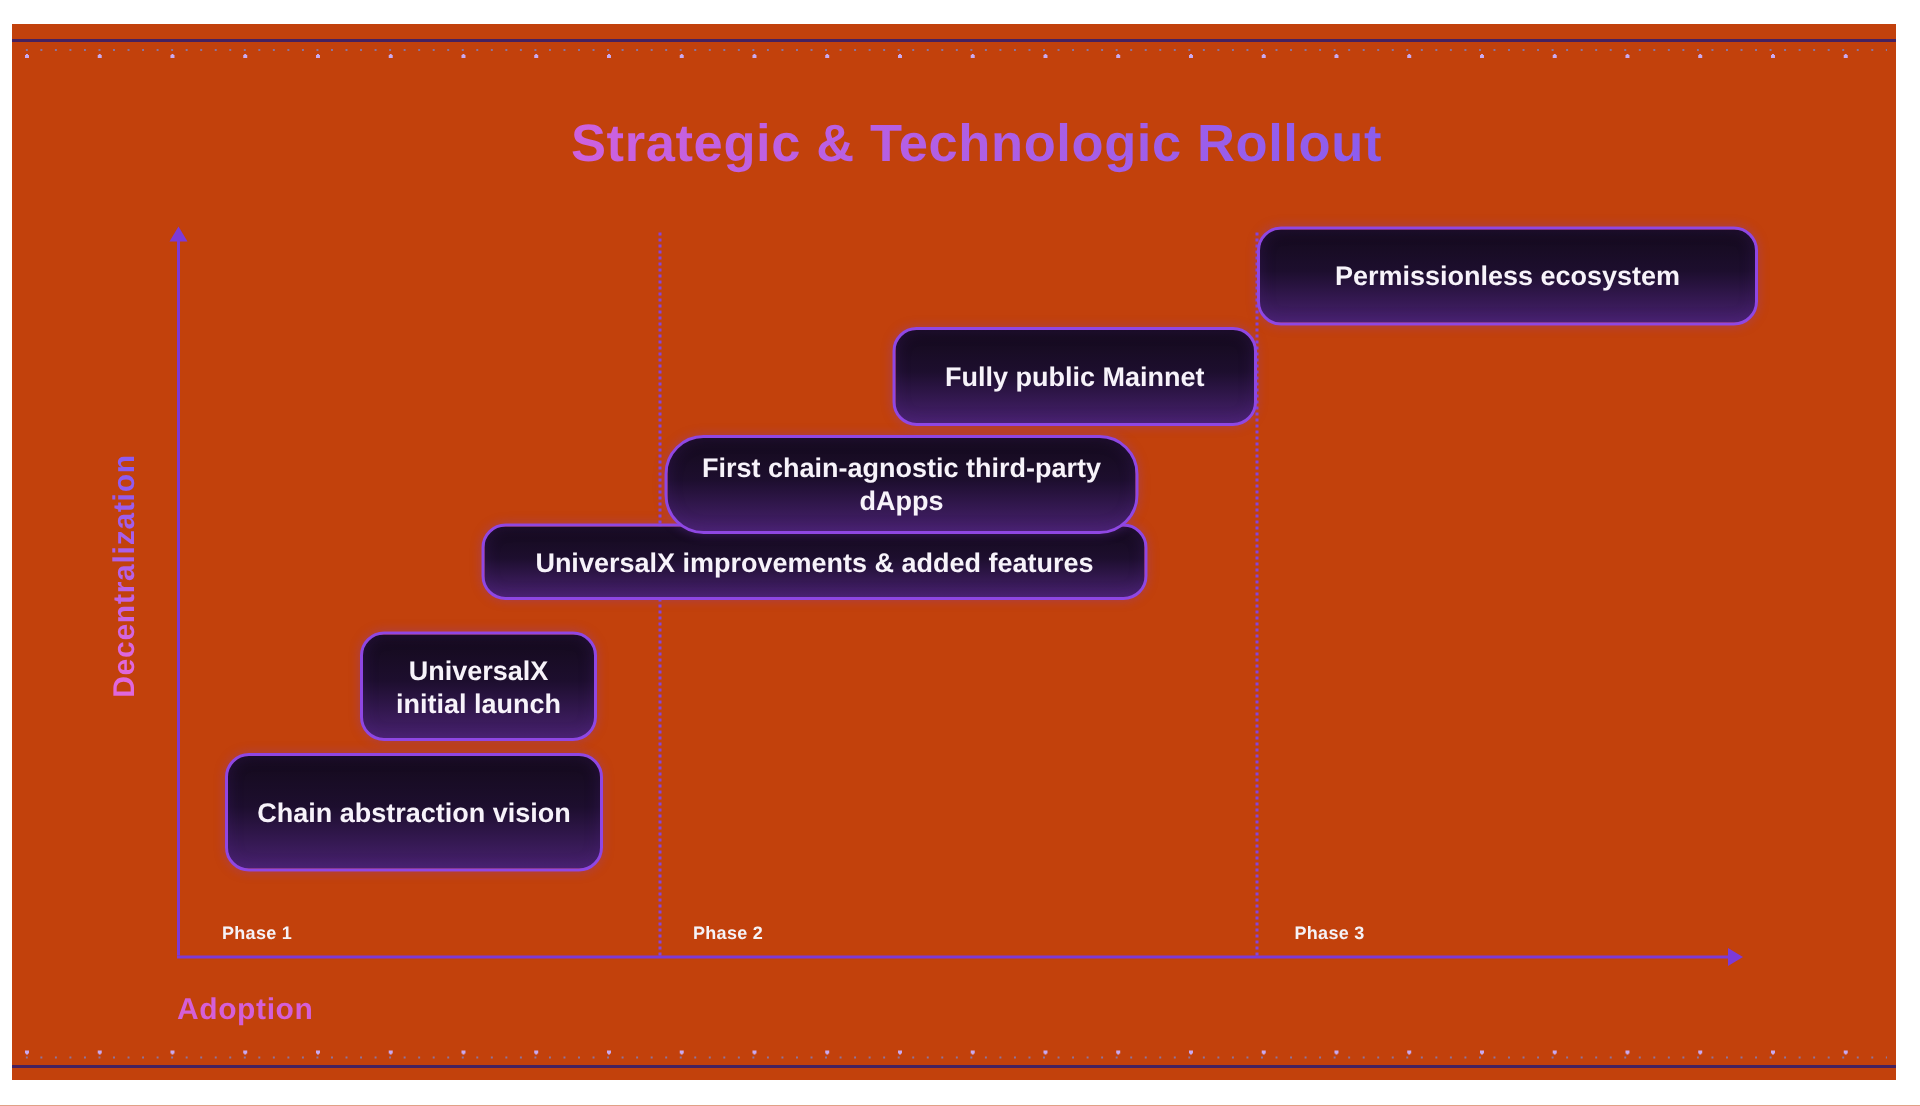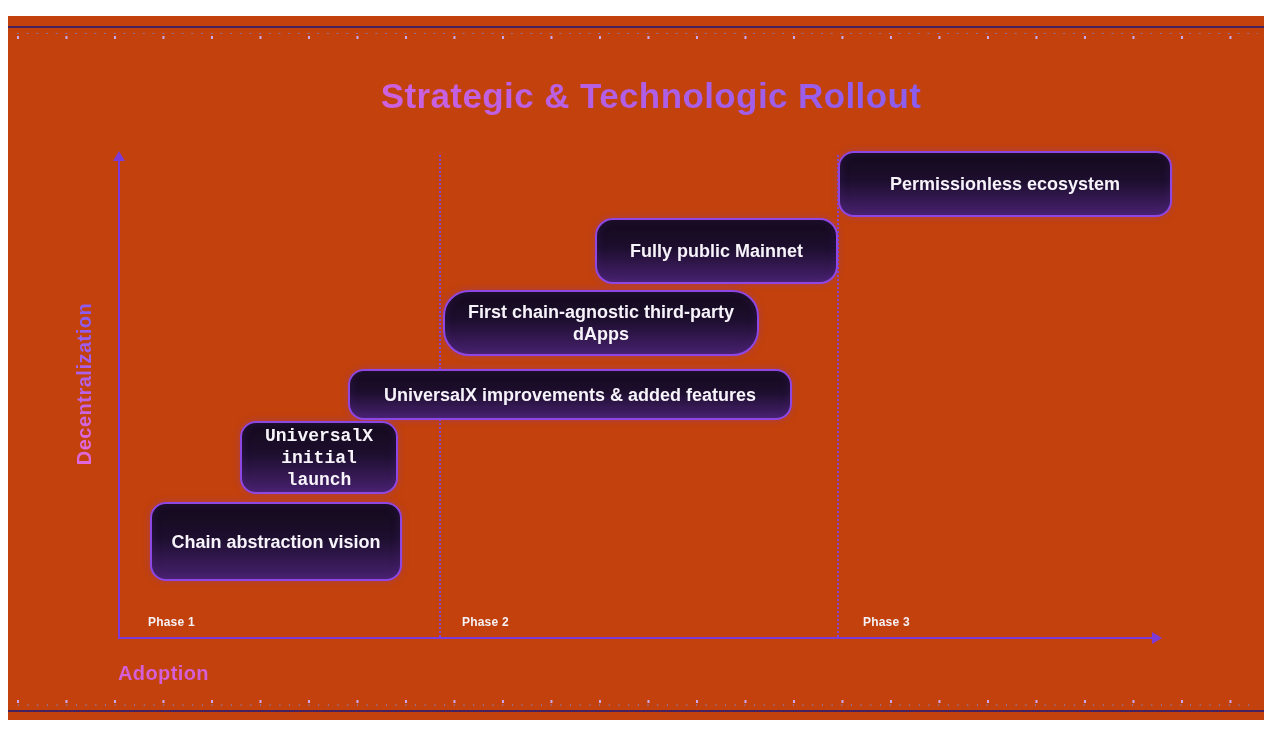--- a/index.html
+++ b/index.html
@@ -82,24 +82,24 @@
   .box{
     position:absolute;box-sizing:border-box;
     border:2px solid #8f47e3;border-radius:16px;
     background:linear-gradient(180deg,#140a1c 0%,#1d0e2e 45%,#47216e 100%);
     box-shadow:0 0 7px rgba(130,60,210,.35), inset 0 0 10px rgba(90,40,150,.25);
     display:flex;align-items:center;justify-content:center;text-align:center;
     color:#f7f3fa;font-size:18px;font-weight:bold;line-height:22px;
     padding:4px 10px;
   }
   .box.m1{left:142px;top:486px;width:252px;height:79px;}
-  .box.m2{left:232px;top:405px;width:158px;height:73px;font-family:Liberation Mono, monospace;}
-  .box.m3{left:313px;top:353px;width:444px;height:51px;margin-left:27px;}
+  .box.m2{left:232px;top:405px;width:158px;height:73px;}
+  .box.m3{left:313px;top:333px;width:444px;height:51px;}
   .box.m4{left:435px;top:274px;width:316px;height:66px;border-radius:26px;}
-  .box.m5{left:587px;top:202px;width:243px;height:66px;border-radius:18px;}
+  .box.m5{left:587px;top:202px;width:243px;height:66px;}
   .box.m6{left:830px;top:135px;width:334px;height:66px;}
 </style>
 </head>
 <body>
 
 <div class="slide">
 
   <div class="deco-line top"></div>
   <div class="dots top"></div>
 

